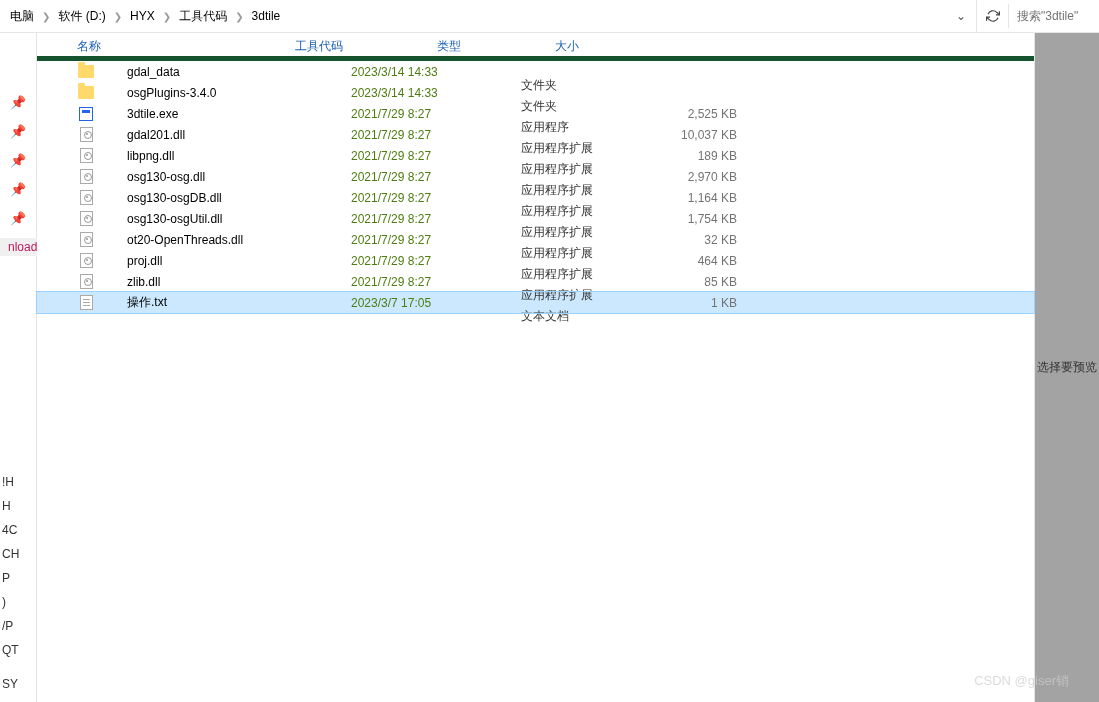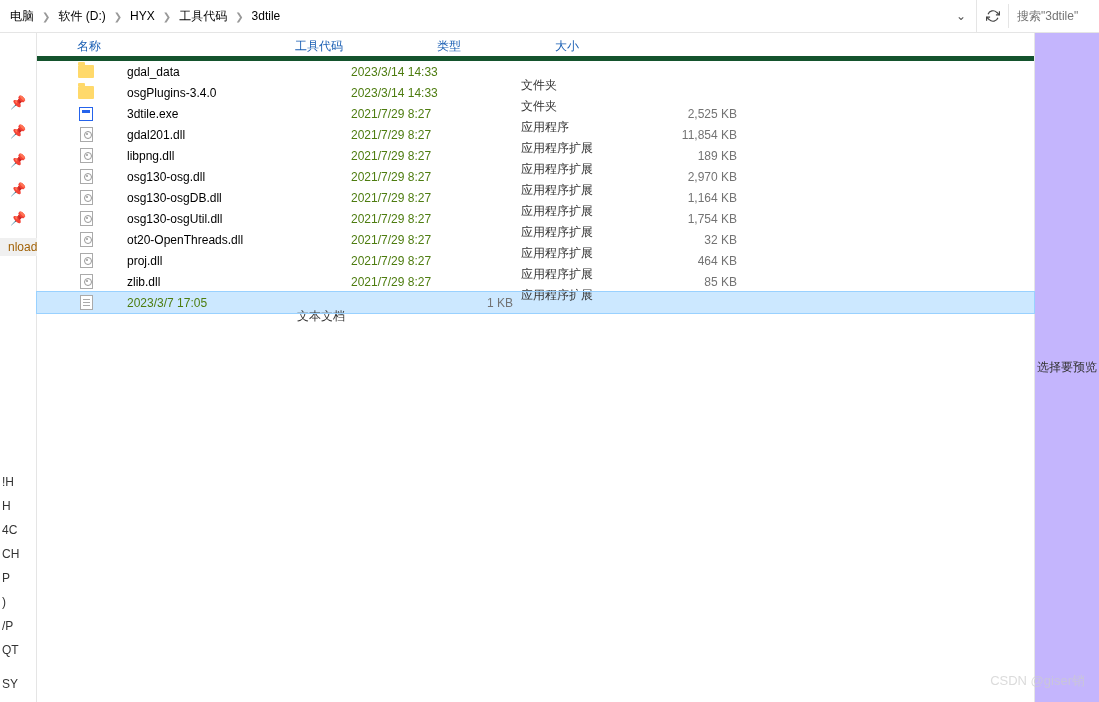--- a/index.html
+++ b/index.html
@@ -11,21 +11,21 @@
 .chev { color: #999; margin: 0 4px; font-size: 10px; }
 .dropdown-btn { width: 22px; height: 24px; display: flex; align-items: center; justify-content: center; color: #555; margin-right: 4px; cursor: pointer; }
 .refresh-btn { width: 32px; height: 24px; display: flex; align-items: center; justify-content: center; color: #333; border-right: 1px solid #e5e5e5; cursor: pointer; }
 .search-area { width: 90px; padding-left: 8px; color: #777; display: flex; align-items: center; height: 100%; }
 .search-area input { border: none; outline: none; width: 100%; color: #777; }
 
 .main-area { display: flex; height: calc(100% - 33px); }
 
 .left-strip { width: 37px; border-right: 1px solid #e5e5e5; display: flex; flex-direction: column; align-items: center; padding-top: 62px; background: #fff; }
 .pin { color: #888; margin-bottom: 14px; font-size: 13px; }
-.left-label { position: absolute; left: 0; top: 238px; font-size: 12px; color: #a16207; background: #f0f0f0; padding: 2px 8px; width: 37px; text-align: center; overflow: hidden; }
+.left-label { position: absolute; left: 0; top: 238px; font-size: 12px; color: #be185d; background: #f0f0f0; padding: 2px 8px; width: 37px; text-align: center; overflow: hidden; }
 
 .left-bottom-strip { position: absolute; left: 0; top: 475px; width: 37px; display: flex; flex-direction: column; align-items: flex-start; padding-left: 2px; }
 .left-bottom-strip span { color: #333; margin-bottom: 10px; font-size: 12px; white-space: nowrap; }
 
 .file-list { flex: 1; position: relative; }
 .header-row { display: flex; height: 28px; align-items: center; border-bottom: 5px solid #14532d; color: #1a5fb4; padding-top: 4px; }
 .col-name { width: 258px; padding-left: 40px; }
 .col-date { width: 142px; }
 .col-type { width: 118px; }
 .col-size { width: 82px; padding-right: 12px; }
@@ -41,24 +41,24 @@
 .folder-icon { width: 16px; height: 13px; background: #ffd96b; border-radius: 1px; position: relative; }
 .folder-icon::before { content: ""; position: absolute; top: -3px; left: 0; width: 7px; height: 3px; background: #ffd96b; border-radius: 1px 1px 0 0; }
 .exe-icon { width: 14px; height: 14px; border: 1px solid #2563eb; background: #fff; position: relative; }
 .exe-icon::after { content: ""; position: absolute; left: 2px; top: 2px; width: 8px; height: 3px; background: #2563eb; }
 .dll-icon { width: 13px; height: 15px; border: 1px solid #aaa; background: #fff; position: relative; }
 .dll-icon::after { content: ""; position: absolute; left: 3px; top: 3px; width: 6px; height: 6px; border: 1px solid #999; border-radius: 50%; }
 .dll-icon::before { content: ""; position: absolute; left: 5px; top: 5px; width: 2px; height: 2px; background: #999; border-radius: 50%; }
 .txt-icon { width: 13px; height: 15px; border: 1px solid #aaa; background: #fff; position: relative; }
 .txt-icon::after { content: ""; position: absolute; left: 2px; top: 3px; right: 2px; height: 1px; background: #aaa; box-shadow: 0 3px 0 #aaa, 0 6px 0 #aaa; }
 
-.preview-panel { width: 65px; border-left: 1px solid #e5e5e5; display: flex; align-items: center; justify-content: center; background: #c4b5fd; }
+.preview-panel { width: 65px; border-left: 1px solid #e5e5e5; display: flex; align-items: center; justify-content: center; background: #a3a3a3; }
 .preview-text { color: #333; writing-mode: horizontal-tb; text-align: center; }
 
-.watermark { position: absolute; right: 14px; bottom: 12px; color: #ccc; font-size: 13px; opacity: 0.7; }
+.watermark { position: absolute; right: 30px; bottom: 12px; color: #ccc; font-size: 13px; opacity: 0.7; }
 </style>
 </head>
 <body>
 
 <div class="top-bar">
   <div class="breadcrumb-area">
     <span class="crumb">电脑</span>
     <span class="chev">❯</span>
     <span class="crumb">软件 (D:)</span>
     <span class="chev">❯</span>
@@ -139,21 +139,21 @@
           <span class="file-type">应用程序</span>
           <span class="file-size">2,525 KB</span>
         </div>
         <div class="file-row">
           <span class="icon-cell">
             <span class="dll-icon"></span>
           </span>
           <span class="file-name">gdal201.dll</span>
           <span class="file-date">2021/7/29 8:27</span>
           <span class="file-type">应用程序扩展</span>
-          <span class="file-size">11,854 KB</span>
+          <span class="file-size">10,037 KB</span>
         </div>
         <div class="file-row">
           <span class="icon-cell">
             <span class="dll-icon"></span>
           </span>
           <span class="file-name">libpng.dll</span>
           <span class="file-date">2021/7/29 8:27</span>
           <span class="file-type">应用程序扩展</span>
           <span class="file-size">189 KB</span>
         </div>
@@ -208,20 +208,21 @@
           </span>
           <span class="file-name">zlib.dll</span>
           <span class="file-date">2021/7/29 8:27</span>
           <span class="file-type">应用程序扩展</span>
           <span class="file-size">85 KB</span>
         </div>
         <div class="file-row selected">
           <span class="icon-cell">
             <span class="txt-icon"></span>
           </span>
+          <span class="file-name">操作.txt</span>
           <span class="file-date">2023/3/7 17:05</span>
           <span class="file-type">文本文档</span>
           <span class="file-size">1 KB</span>
         </div>
       </div>
   </div>
 
   <div class="preview-panel">
     <span class="preview-text">选择要预览</span>
   </div>

